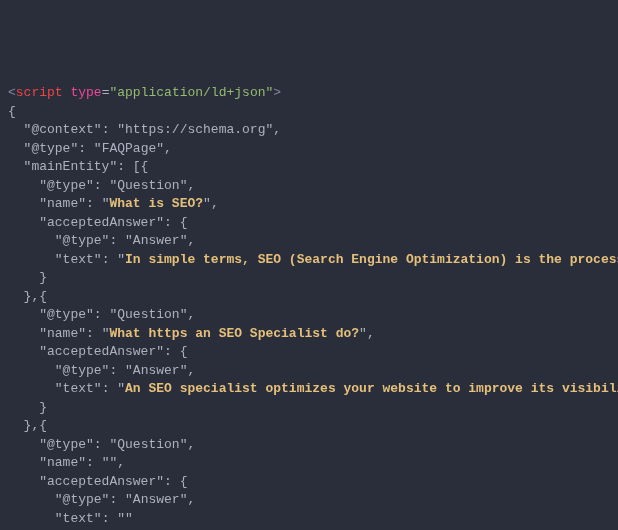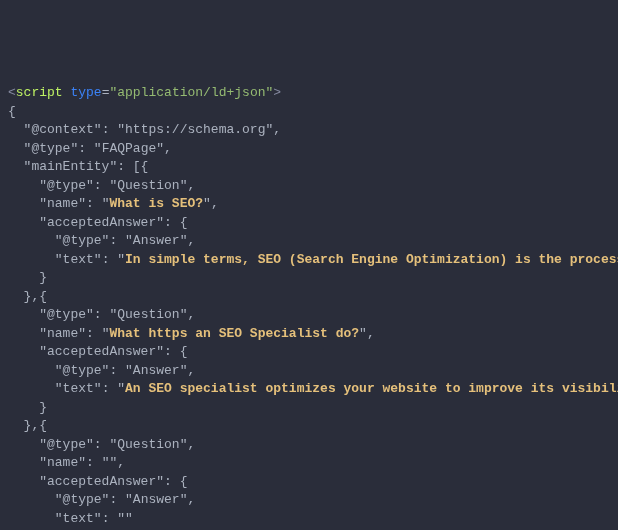--- a/index.html
+++ b/index.html
@@ -9,22 +9,22 @@
     font-family: Consolas, 'Courier New', monospace;
     font-size: 13px;
     line-height: 18.5px;
     color: #abb2bf;
     white-space: pre;
     overflow-x: hidden;
     width: 618px;
     box-sizing: border-box;
   }
   .tag-bracket { color: #858aa0; }
-  .tag-name { color: #bef264; }
-  .attr-name { color: #3b82f6; }
+  .tag-name { color: #ef4444; }
+  .attr-name { color: #ec4899; }
   .attr-value { color: #95bb72; }
   .punct { color: #abb2bf; }
   .key { color: #abb2bf; }
   .str { color: #abb2bf; }
   .highlight { color: #e5c07b; font-weight: bold; text-align: center; }
 </style>
 </head>
 <body>
 
 

